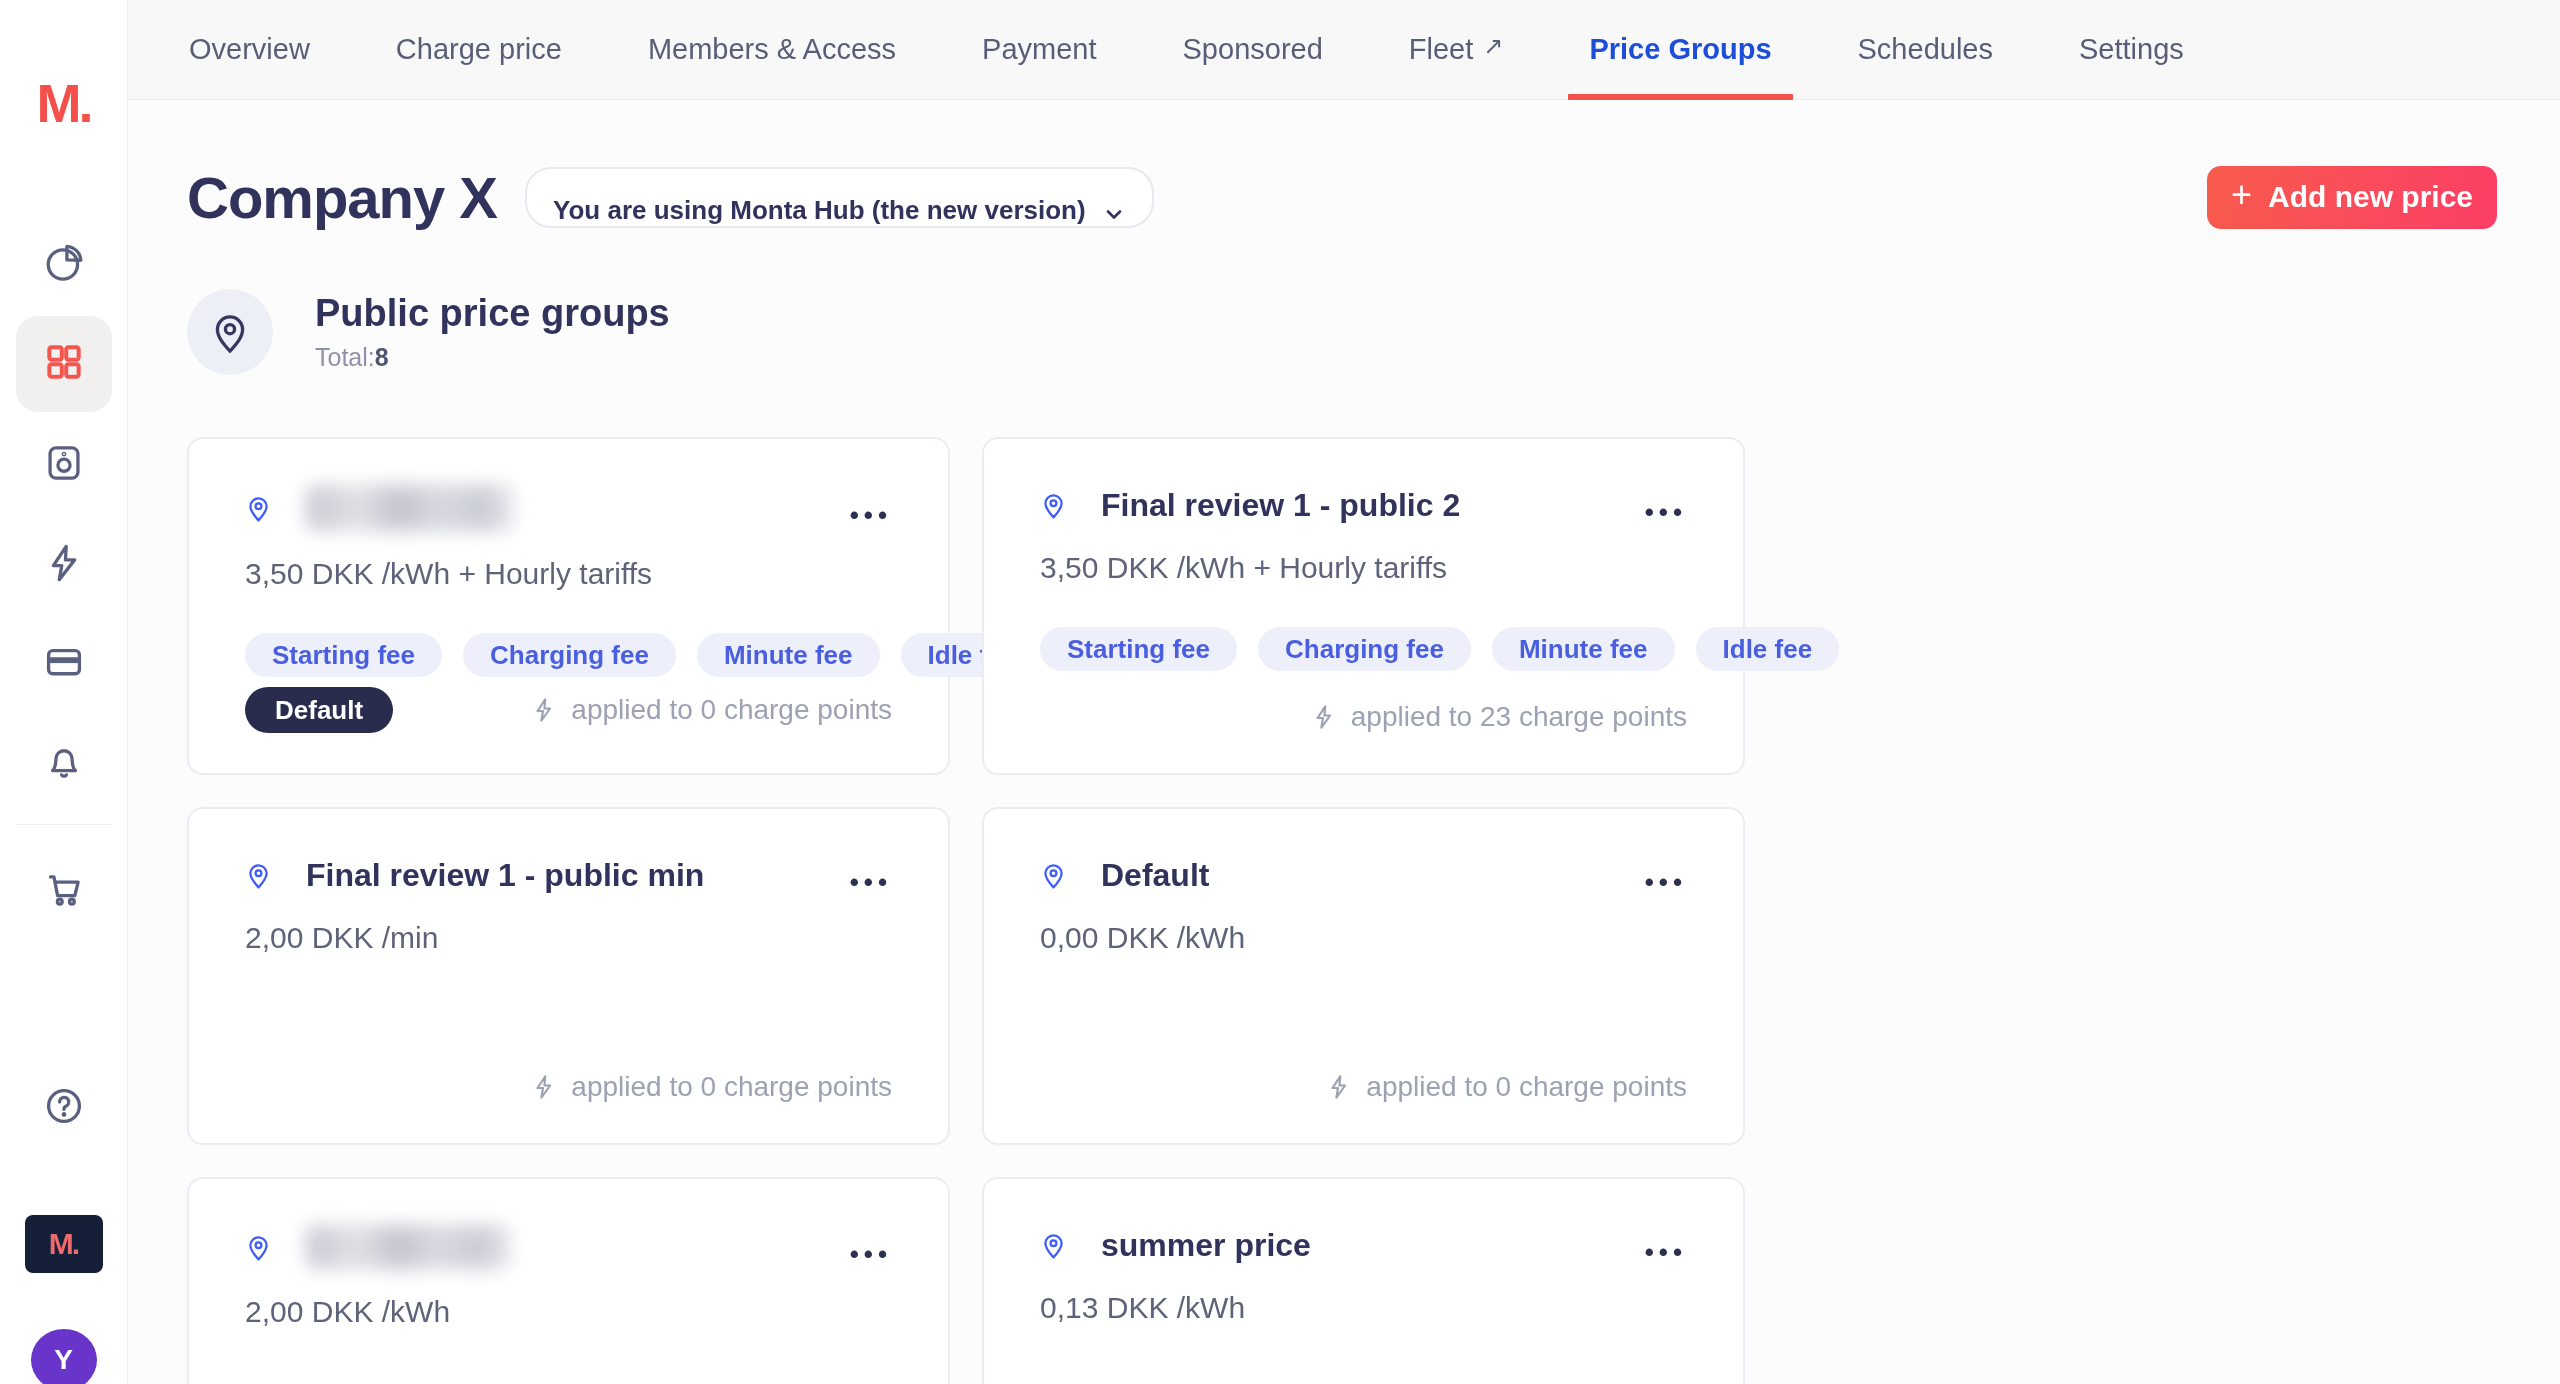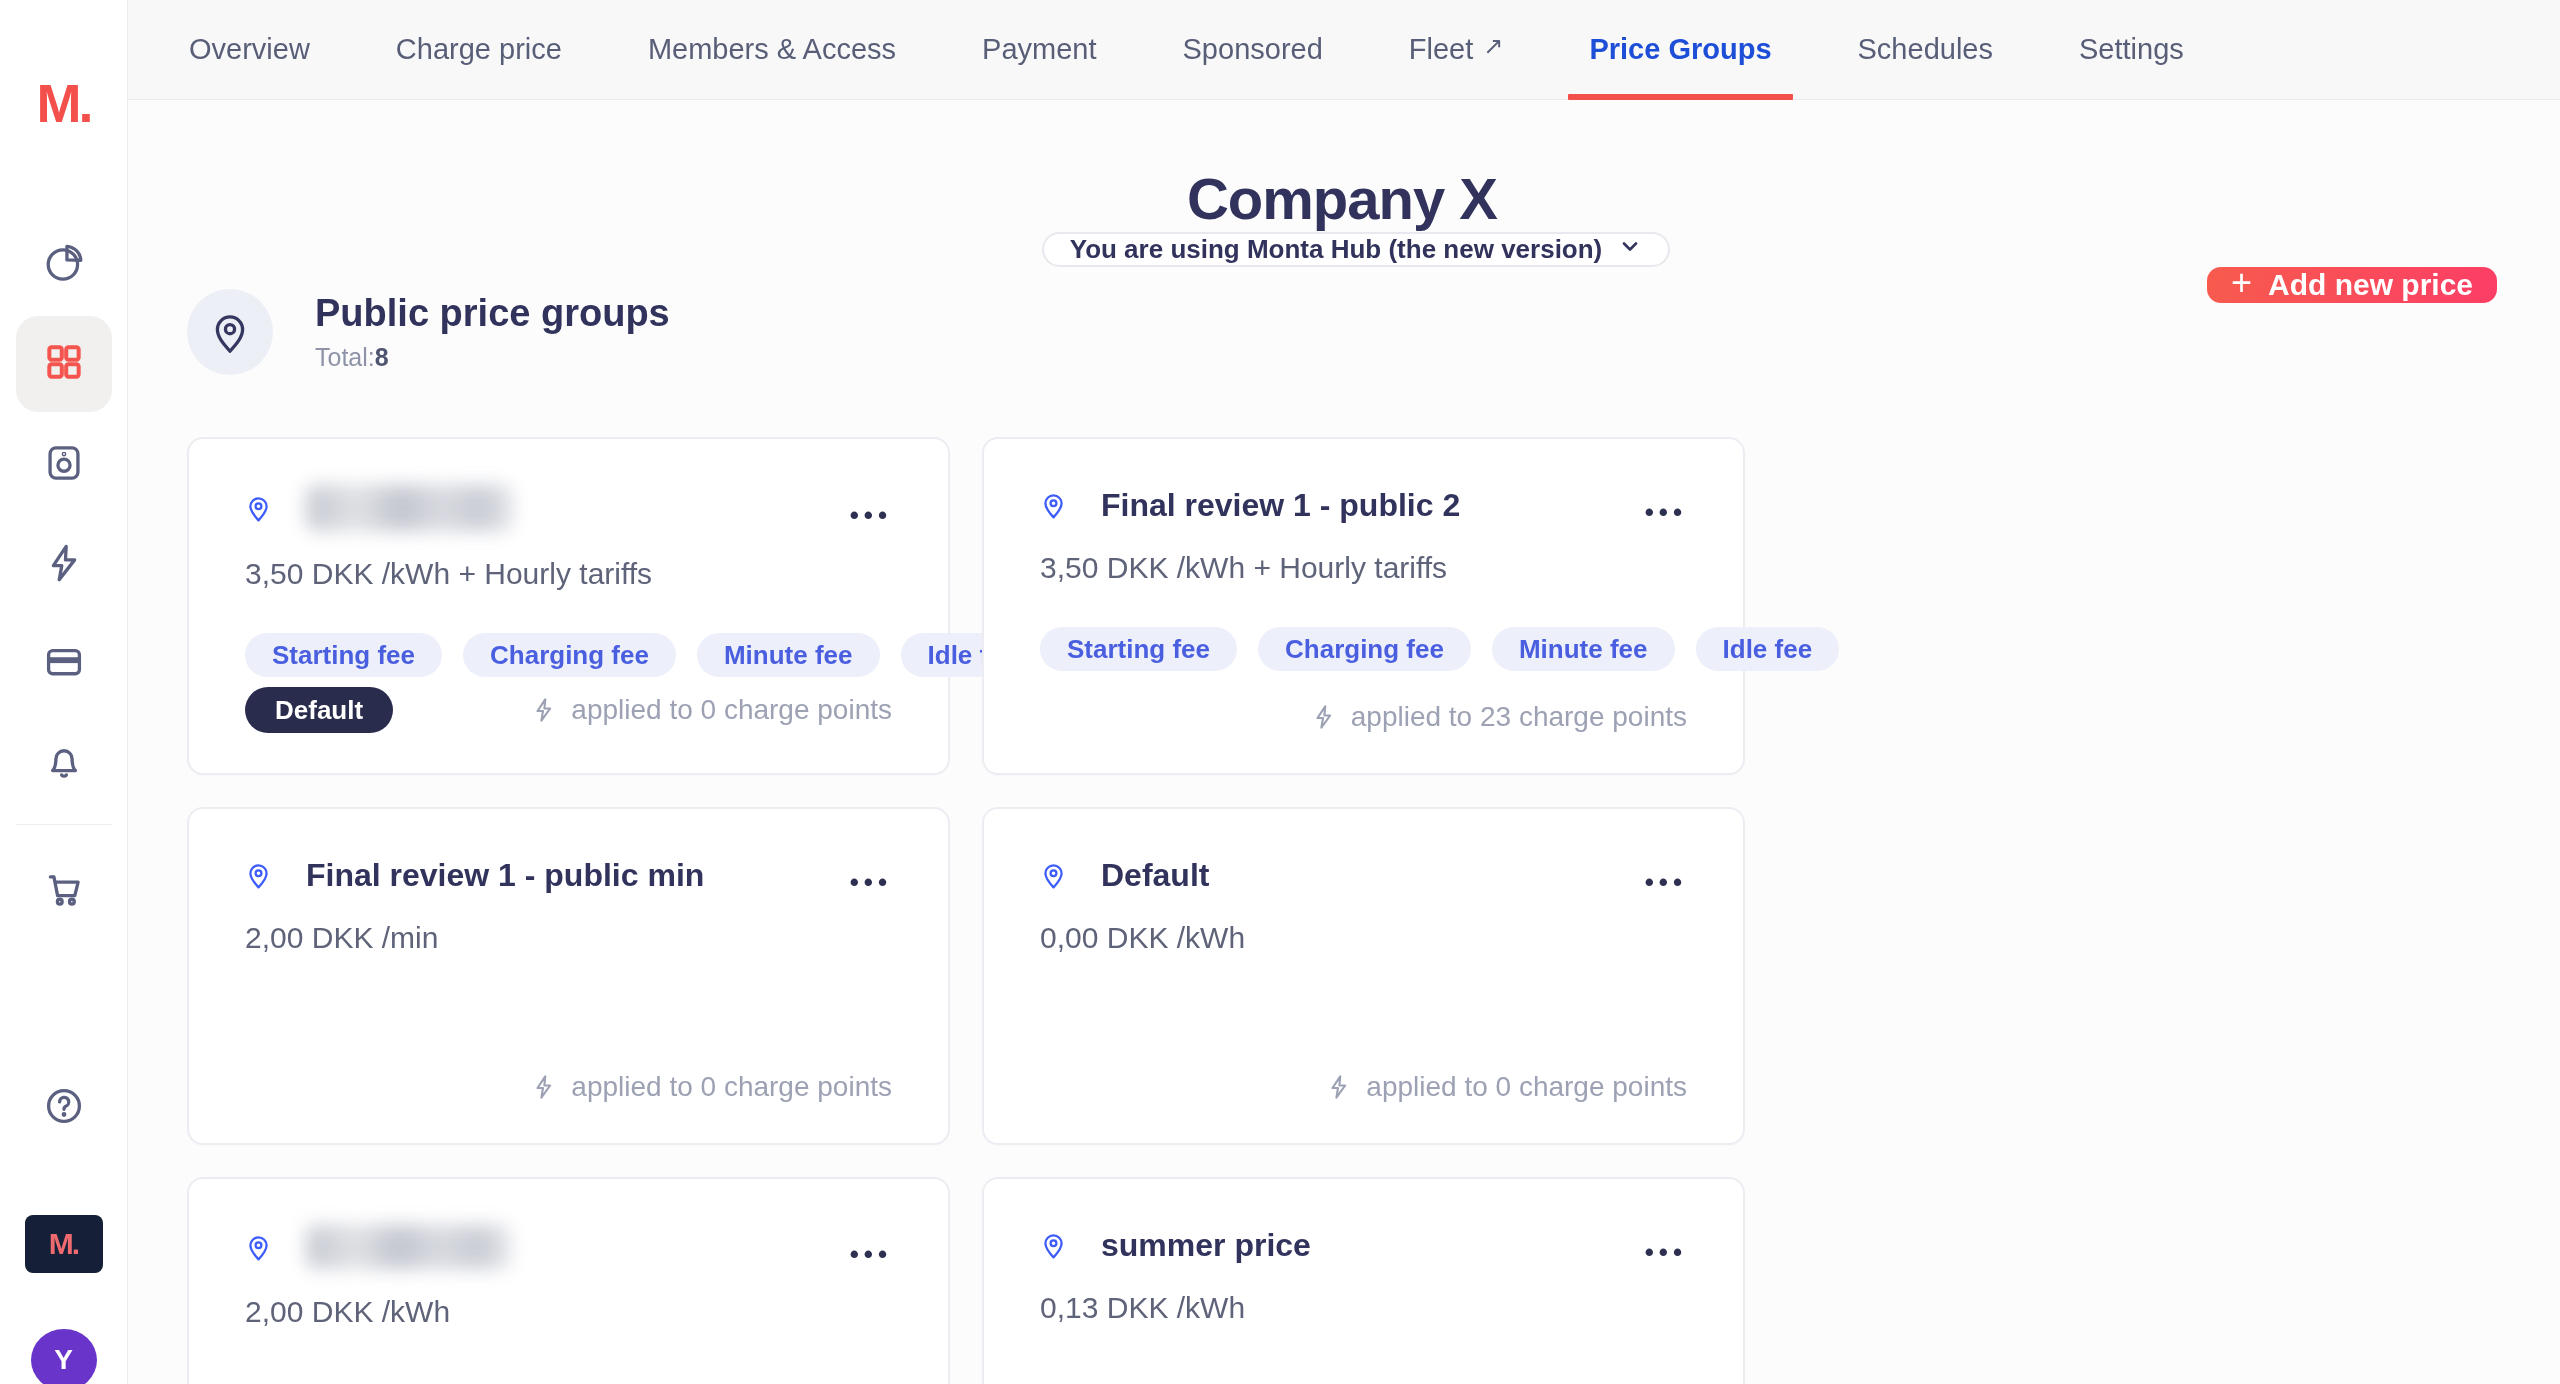--- a/index.html
+++ b/index.html
@@ -39,25 +39,25 @@
     position:relative; height:100px; display:flex; align-items:center; gap:10px;
     padding:0 21px; font-size:29px; font-weight:500; color:#595E78; cursor:pointer; white-space:nowrap;
   }
   .nav-item .ext-arrow { font-size:24px; color:#595E78; transform:translateY(-4px); }
   .nav-item.active { color:#1d4ed8; font-weight:700; }
   .nav-item.active::after {
     content:""; position:absolute; left:0; right:0; bottom:0; height:6px; background:#F4504B; border-radius:1px;
   }
   .content { padding:0 63px 0 59px; }
   
-  .header-row { margin-top:65px; height:64px; display:flex; align-items:center;flex-direction:column; }
+  .header-row { margin-top:65px; height:64px; display:flex; align-items:center; }
   .page-title { font-size:58px; font-weight:700; color:#32335C; letter-spacing:-1px; }
   .version-pill {
     margin-left:28px; height:61px; border:2px solid #E8E8EE; background:#fff; border-radius:26px;
-    display:flex; align-items:flex-start; gap:16px; padding:0 26px; cursor:pointer;
+    display:flex; align-items:flex-end; gap:16px; padding:0 26px; cursor:pointer;
   }
   .version-pill span { font-size:26px; font-weight:700; color:#32335C; }
   .add-btn {
     margin-left:auto; width:290px; height:63px; border:none; border-radius:14px;
     background:linear-gradient(100deg,#F75B4D 0%,#FC3E66 100%);
     color:#fff; font-size:30px; font-weight:700; font-family:inherit;
     display:flex; align-items:center; justify-content:center; gap:16px; cursor:pointer;
   }
   .add-btn .plus { font-size:36px; font-weight:400; line-height:1; transform:translateY(-2px); }
   

